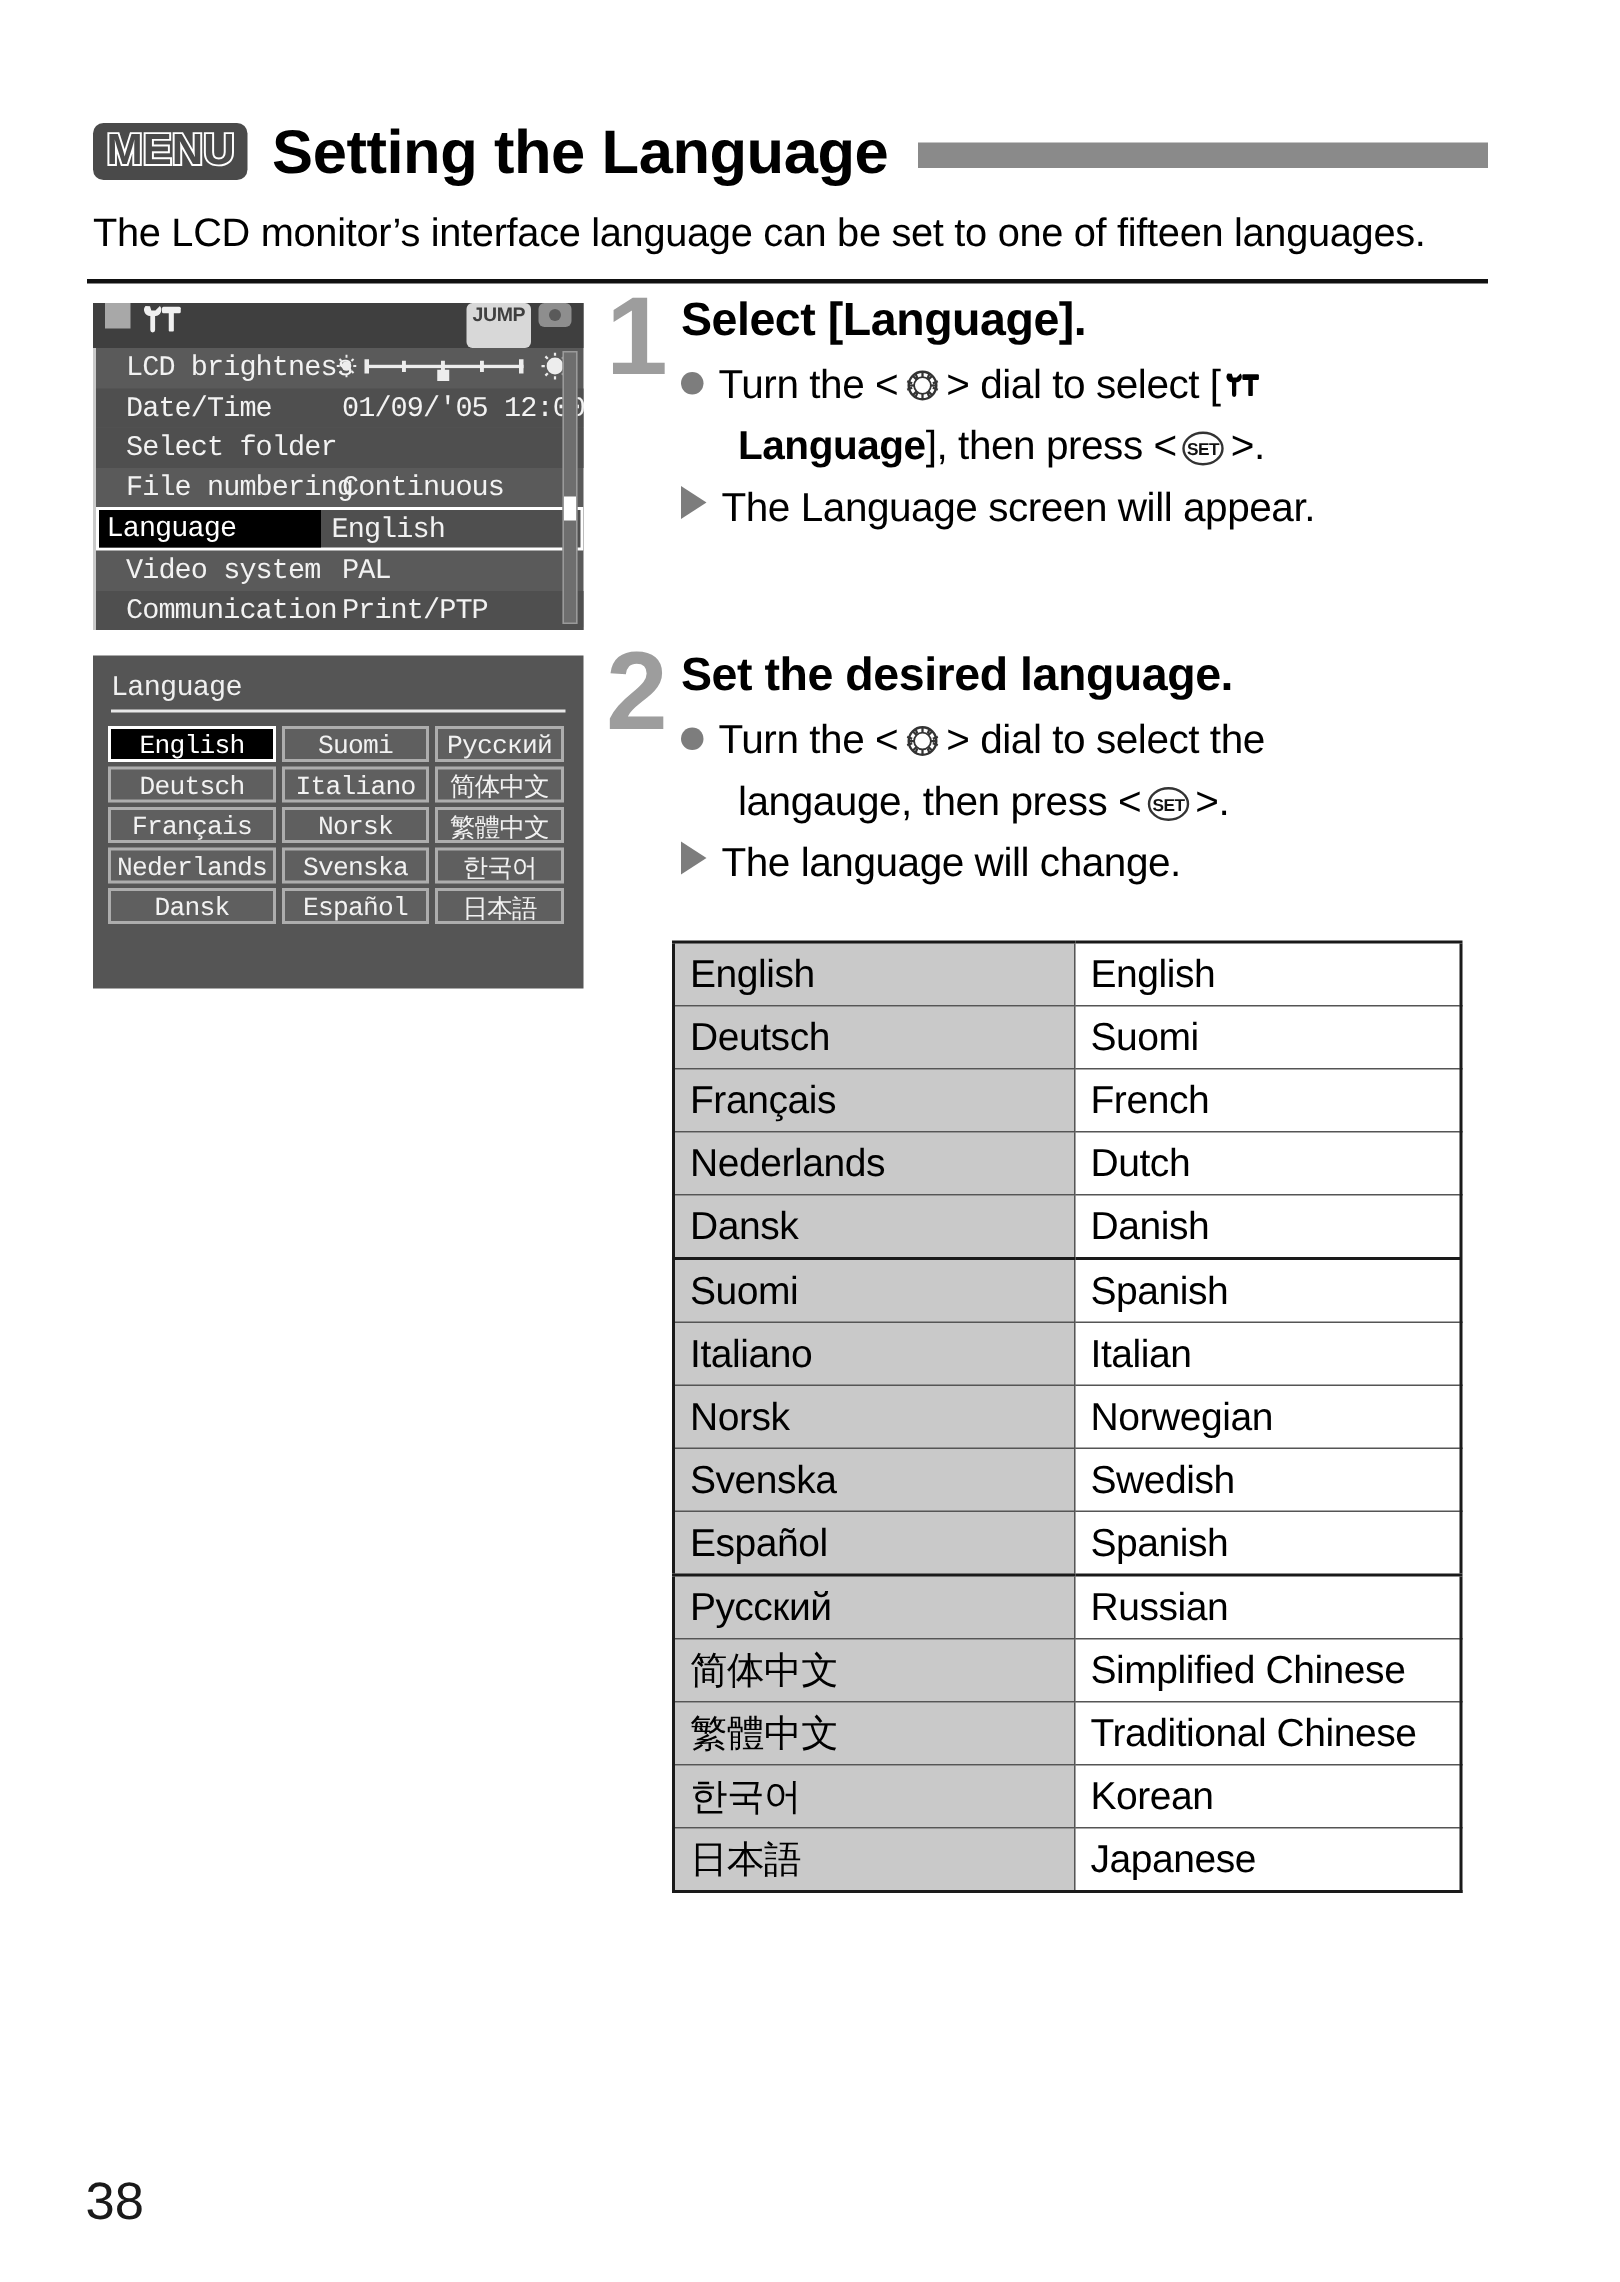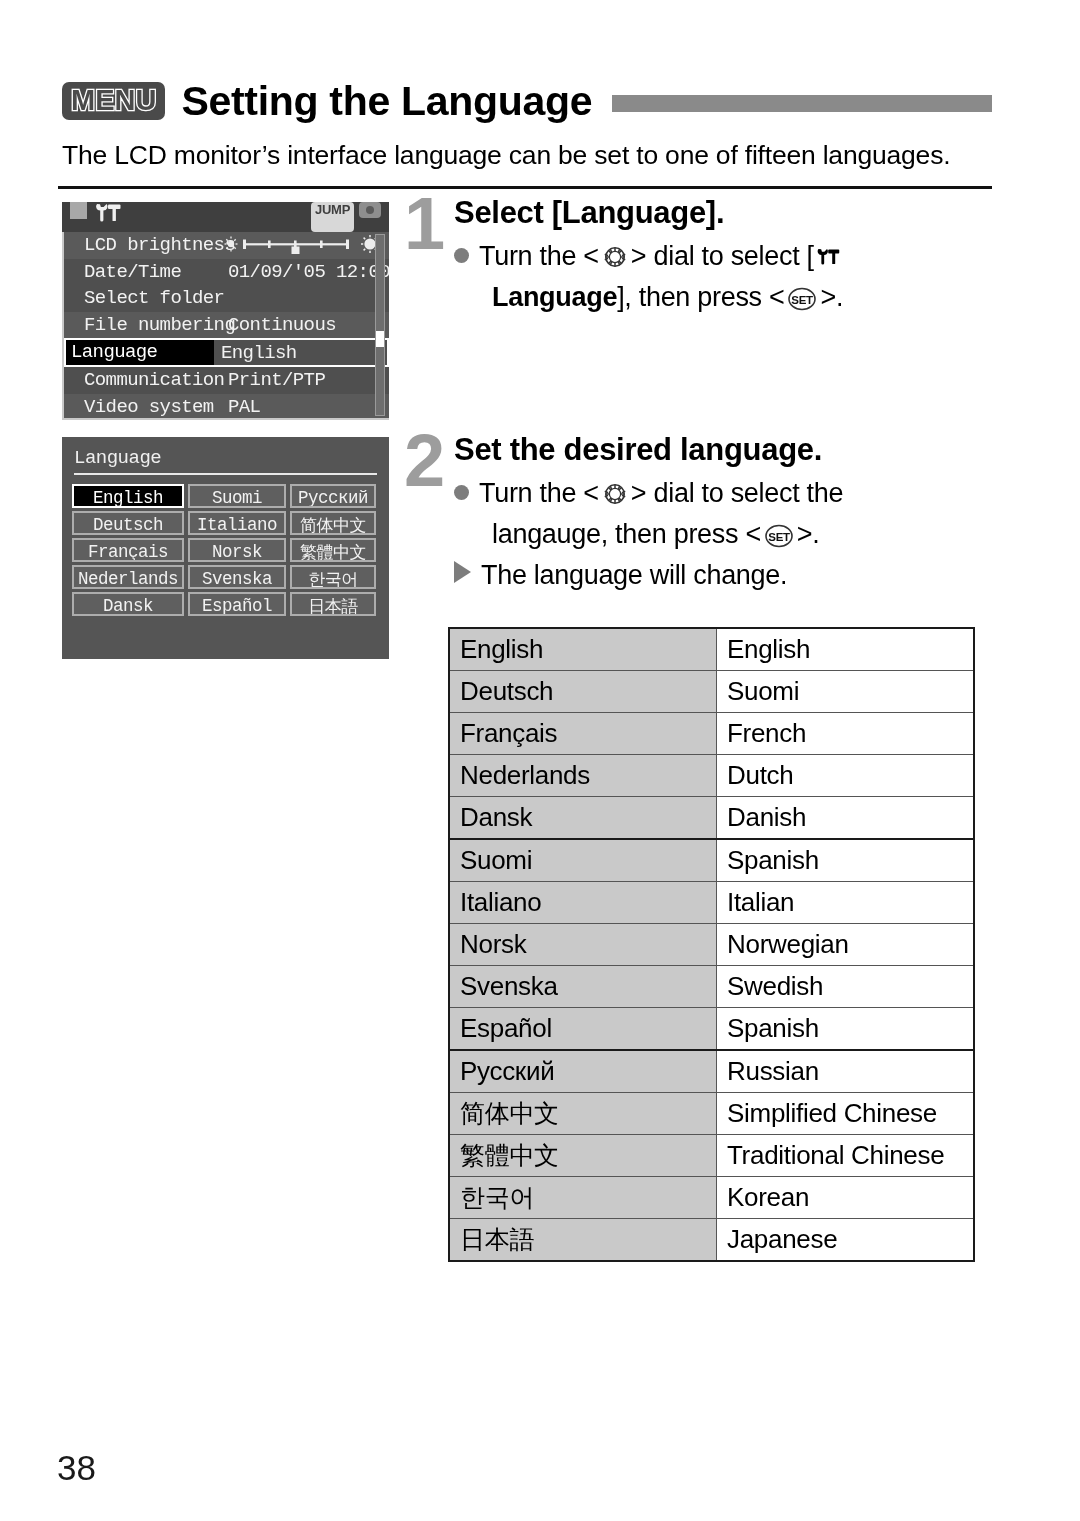--- a/index.html
+++ b/index.html
@@ -419,28 +419,28 @@
       <div class="menu-row">
         <span class="mlabel">File numbering</span>
         <span class="mval">Continuous</span>
       </div>
 
       <div class="menu-row selected">
         <span class="mlabel">Language</span>
         <span class="mval">English</span>
       </div>
 
+      <div class="menu-row">
+        <span class="mlabel">Video system</span>
+        <span class="mval">PAL</span>
+      </div>
+
       <div class="menu-row alt">
         <span class="mlabel">Communication</span>
         <span class="mval">Print/PTP</span>
-      </div>
-
-      <div class="menu-row">
-        <span class="mlabel">Video system</span>
-        <span class="mval">PAL</span>
       </div>
     </div>
 
     <div class="lcd-scroll">
       <div class="thumb"></div>
     </div>
   </div>
 
   <div class="lcd-screen-2">
     <div class="lang-title">Language</div>
@@ -499,20 +499,23 @@
                 <rect x="15" y="2.5" width="12.5" height="4.4" rx="1"></rect>
               </g>
             </svg></span>
       </span>
       <span class="li-indent">
         <span class="bold">Language</span><span>], then press &lt;</span><span class="set-ic"><svg width="34" height="26" viewBox="0 0 34 26">
               <ellipse cx="17" cy="13" rx="13" ry="10.5" fill="none" stroke="#333" stroke-width="1.6"></ellipse>
               <text x="17" y="17.5" font-family="Liberation Sans, sans-serif" font-size="11.5" font-weight="bold" text-anchor="middle" fill="#111">SET</text>
             </svg></span><span>&gt;.</span>
       </span>
+      <span class="li-line">
+        <span class="bullet-tri"></span><span>The Language screen will appear.</span>
+      </span>
     </div>
   </div>
 
   <div class="step step-2">
     <div class="step-num">2</div>
     <div class="step-head">Set the desired language.</div>
     <div class="step-body">
       <span class="li-line">
         <span class="bullet-dot"></span><span>Turn the &lt;</span><span class="dial-ic"><svg width="30" height="26" viewBox="0 0 30 26">
               <g stroke="#333" fill="none">

